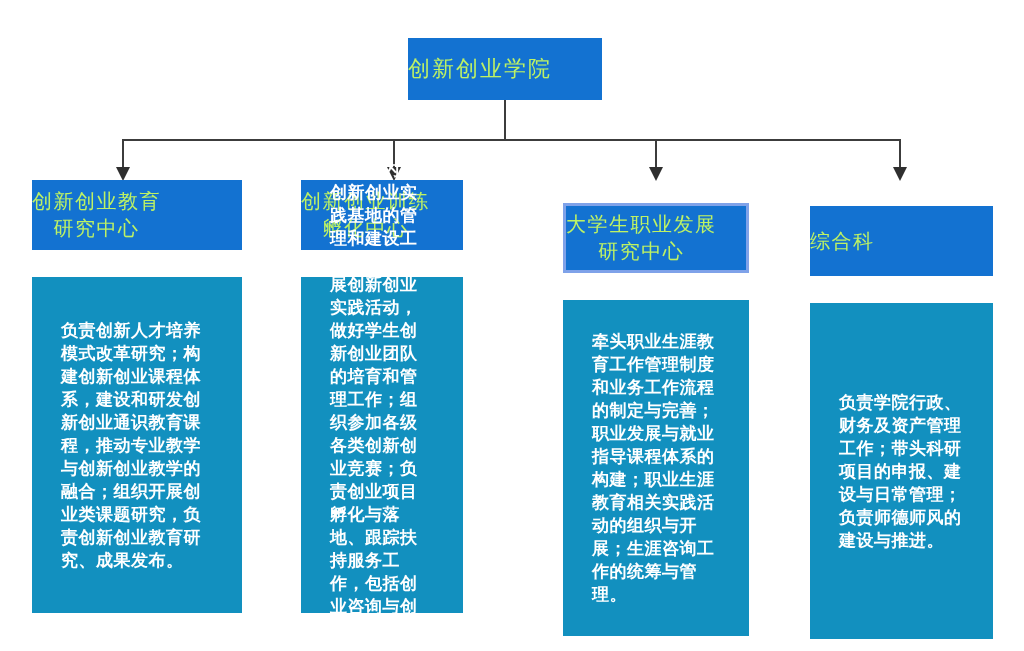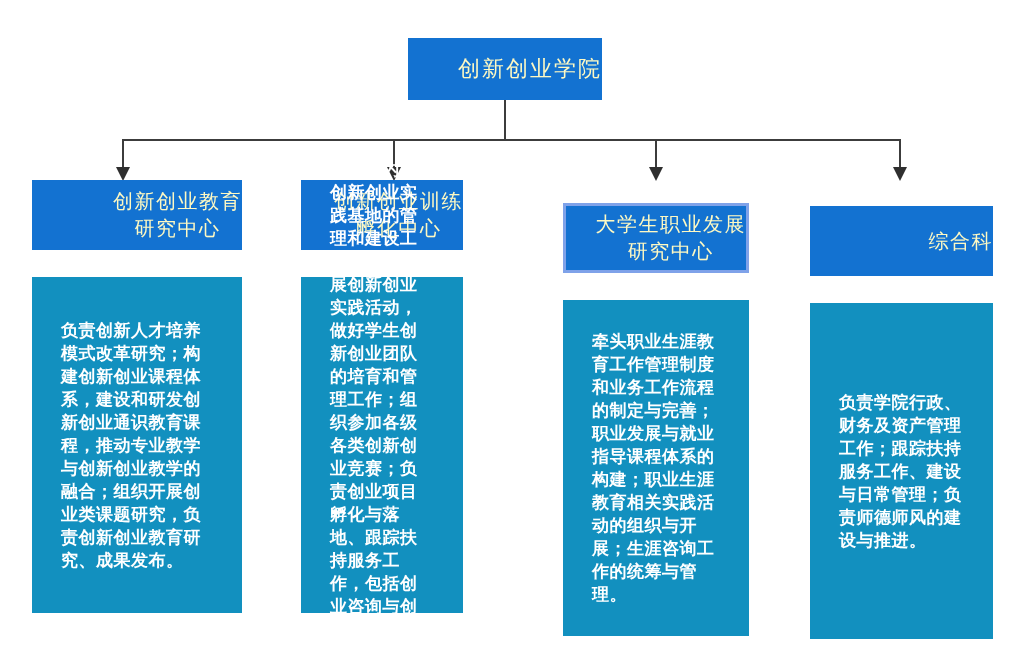--- a/index.html
+++ b/index.html
@@ -13,24 +13,24 @@
   }
   .connectors {
     position: absolute;
     left: 0; top: 0;
     width: 1024px; height: 651px;
     pointer-events: none;
   }
   .node {
     position: absolute;
     background: #1372D1;
-    color: #fef9c3;
+    color: #bef264;
     display: flex;
     align-items: center;
-    justify-content: flex-end;
+    justify-content: flex-start;
     text-align: center;
     box-sizing: border-box;
   }
   .root-node {
     left: 408px; top: 38px;
     width: 194px; height: 62px;
     font-size: 22px;
     letter-spacing: 2px;
     font-weight: 500;
   }
@@ -112,16 +112,16 @@
   <div class="desc-node c1">
     <p>负责创新人才培养模式改革研究；构建创新创业课程体系，建设和研发创新创业通识教育课程，推动专业教学与创新创业教学的融合；组织开展创业类课题研究，负责创新创业教育研究、成果发布。</p>
   </div>
   <div class="desc-node c2">
     <p>负责校内外创新创业实践基地的管理和建设工作；组织开展创新创业实践活动，做好学生创新创业团队的培育和管理工作；组织参加各级各类创新创业竞赛；负责创业项目孵化与落地、跟踪扶持服务工作，包括创业咨询与创业训练、创业指导；创业政策对接与创业孵化。</p>
   </div>
   <div class="desc-node c3">
     <p>牵头职业生涯教育工作管理制度和业务工作流程的制定与完善；职业发展与就业指导课程体系的构建；职业生涯教育相关实践活动的组织与开展；生涯咨询工作的统筹与管理。</p>
   </div>
   <div class="desc-node c4">
-    <p>负责学院行政、财务及资产管理工作；跟踪扶持服务工作、建设与日常管理；负责师德师风的建设与推进。</p>
+    <p>负责学院行政、财务及资产管理工作；带头科研项目的申报、建设与日常管理；负责师德师风的建设与推进。</p>
   </div>
 
 </div>
 
 </body></html>

